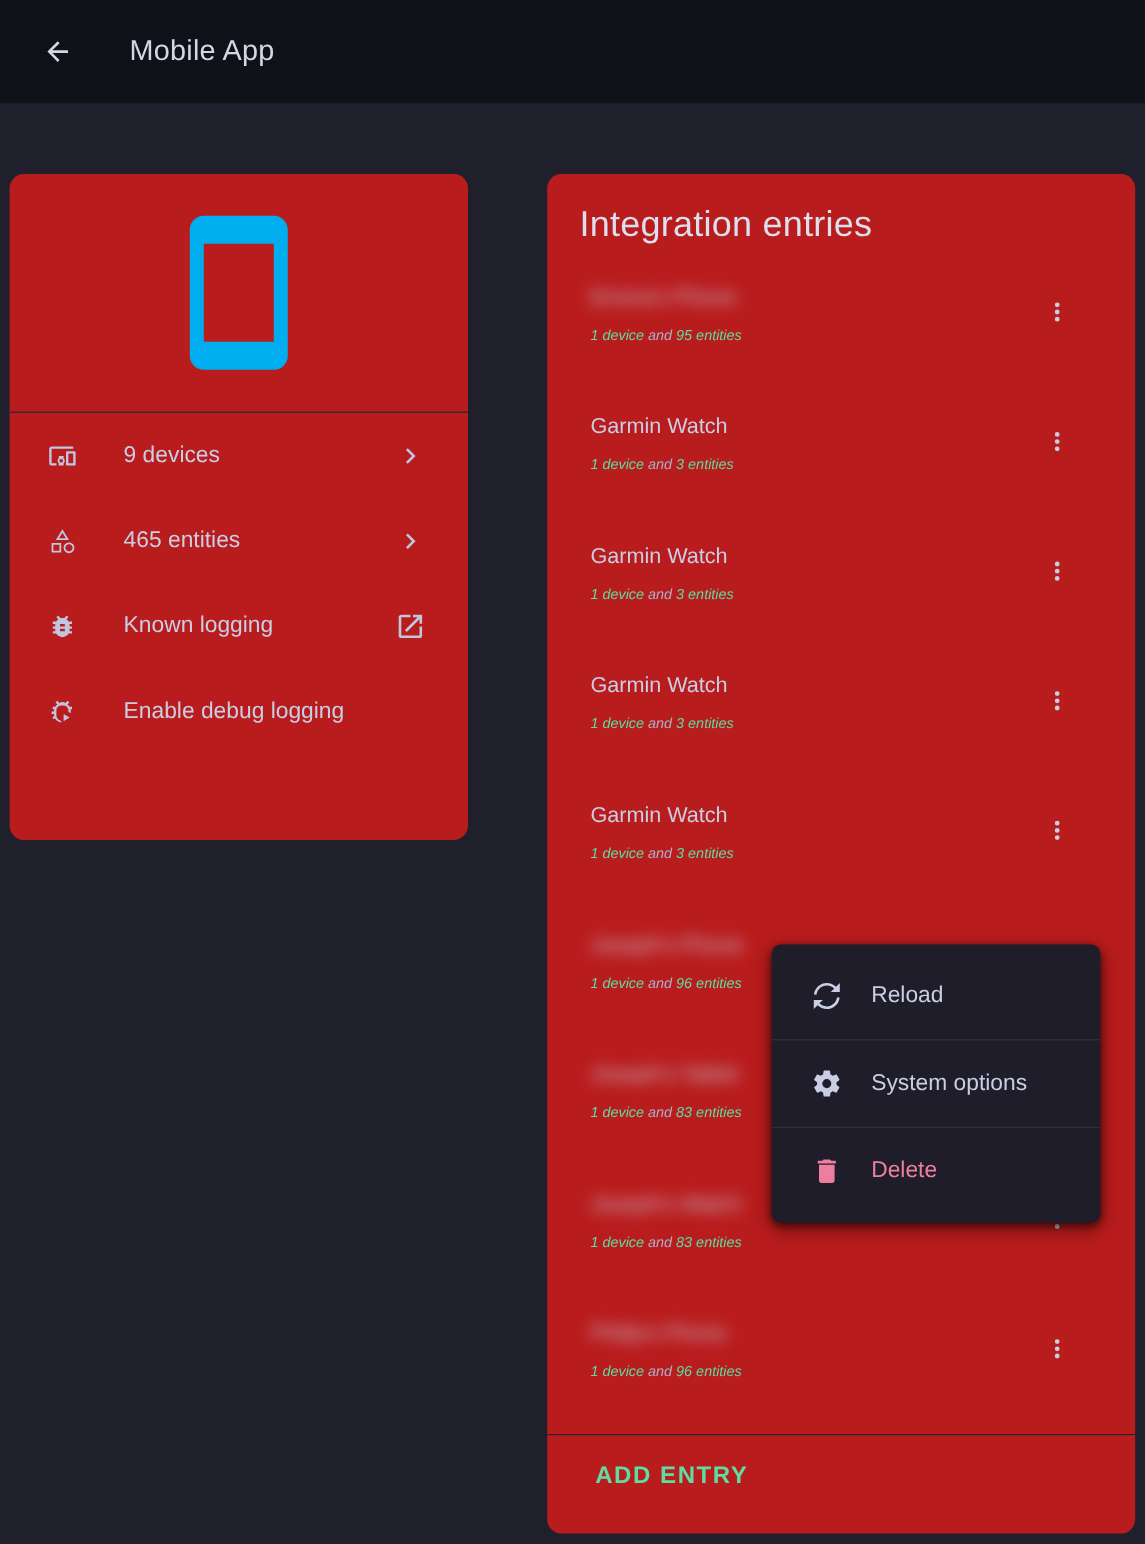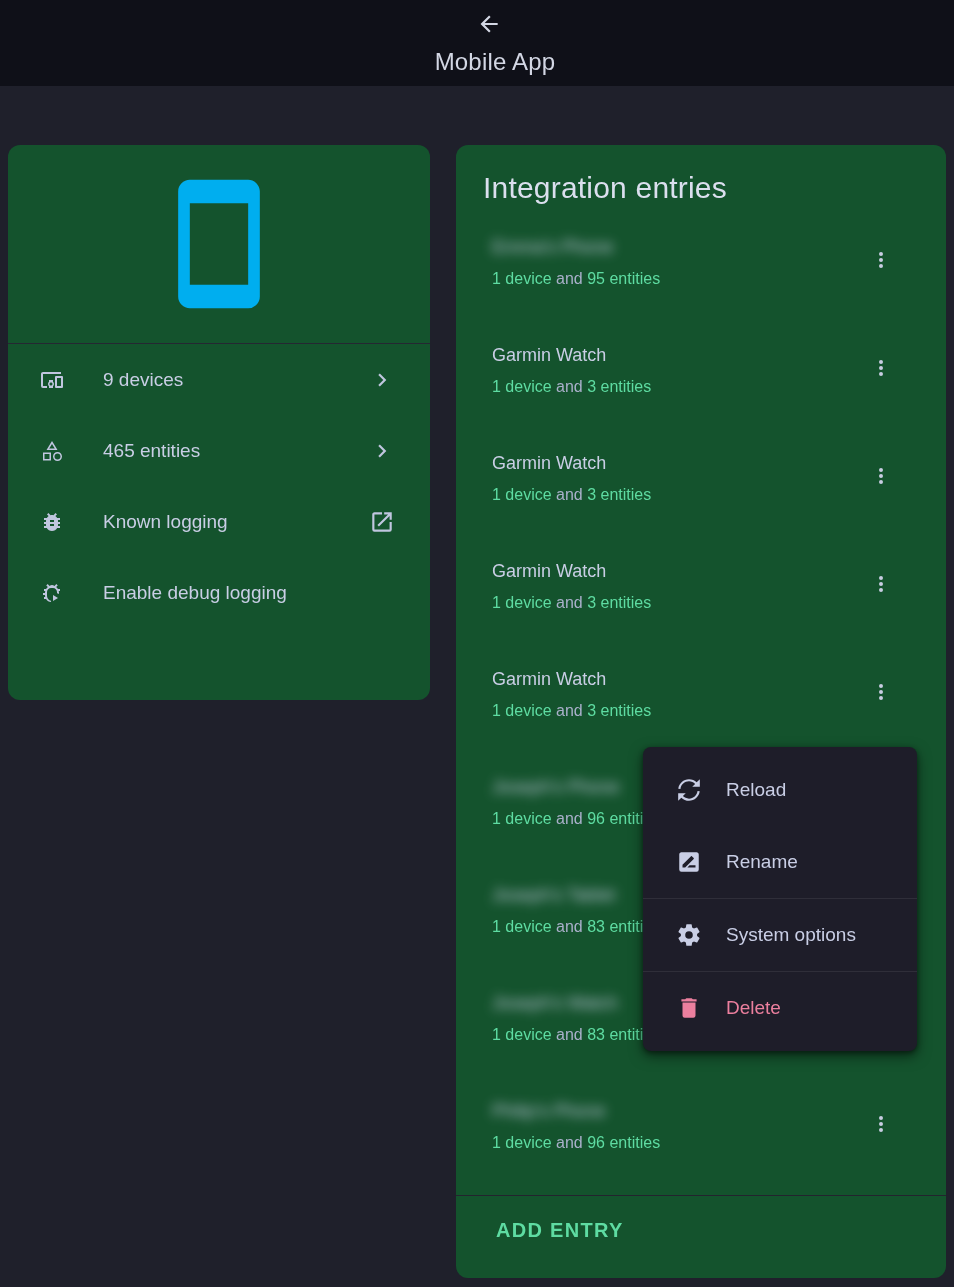--- a/index.html
+++ b/index.html
@@ -5,34 +5,34 @@
   * { margin: 0; padding: 0; box-sizing: border-box; }
   html, body {
     width: 954px; height: 1287px;
     background: #1f202b;
     font-family: "Liberation Sans", "DejaVu Sans", sans-serif;
     overflow: hidden; position: relative;
   }
   
   .topbar {
     position: absolute; left: 0; top: 0; width: 954px; height: 86px;
-    background: #0f1018; display: flex; align-items: center; flex-direction: column;
+    background: #0f1018; display: flex; align-items: center;
   }
   .back-btn {
     width: 48px; height: 48px; margin-left: 24px;
     display: flex; align-items: center; justify-content: center;
     color: #d3d7e4; background: none; border: none; cursor: pointer;
   }
   .topbar-title {
     margin-left: 36px; font-size: 24px; color: #d3d7e4; font-weight: 400;
     letter-spacing: .2px;
   }
   
-  .card { background: #14532d; border-radius: 12px; position: absolute; }
-  .left-card { left: 8px; top: 145px; width: 422px; height: 555px; }
+  .card { background: #b91c1c; border-radius: 12px; position: absolute; }
+  .left-card { left: 8px; top: 145px; width: 382px; height: 555px; }
   .right-card { left: 456px; top: 145px; width: 490px; height: 1133px; display: flex; flex-direction: column; }
   
   .icon-area { height: 198px; display: flex; align-items: center; justify-content: center; }
   .phone-icon { color: #00aeef; }
   .left-divider { height: 1px; background: #252732; }
   .link-row {
     height: 71px; display: flex; align-items: center;
     padding: 0 35px 0 32px; cursor: pointer; color: #c9cee5;
   }
   .link-row .li-icon { width: 24px; height: 24px; color: #c0c6df; flex: none; }
@@ -45,38 +45,38 @@
     padding: 26px 28px 6px 27px; letter-spacing: .2px;
   }
   .entry-list { padding-top: 10px; }
   .entry {
     height: 108px; display: flex; align-items: flex-start;
     padding: 13px 45px 0 36px;
   }
   .entry-text { flex: 1 1 auto; min-width: 0; }
   .entry-name { font-size: 18px; color: #c9cee5; line-height: 27px; }
   .entry-name.redacted { filter: blur(6px); opacity: .92; }
-  .entry-sub { margin-top: 6px; font-size: 16px; line-height: 24px; }
+  .entry-sub { margin-top: 6px; font-size: 12px; line-height: 24px; font-style: italic; }
   .entry-sub .lnk { color: #5edca2; text-decoration: none; cursor: pointer; }
   .entry-sub .conn { color: #a9b0ca; }
   .kebab {
     width: 40px; height: 40px; margin-top: 6px; flex: none;
     background: none; border: none; color: #c8cde2; cursor: pointer;
     display: flex; align-items: center; justify-content: center; border-radius: 50%;
   }
   .card-divider { height: 1px; background: #23242e; margin-top: 2px; }
   .add-entry-row { height: 69px; display: flex; align-items: center; }
   .add-entry {
     background: none; border: none; color: #5edca2; font-weight: 700;
     font-size: 20px; letter-spacing: 1.3px; padding: 10px 20px 10px 24px;
     cursor: pointer; font-family: inherit; margin-left: 16px;
   }
   
   .ctx-menu {
-    position: absolute; left: 643px; top: 747px; width: 274px;
+    position: absolute; left: 643px; top: 787px; width: 274px;
     background: #1e1d29; border-radius: 8px; padding: 7px 0;
     box-shadow: 0 5px 14px rgba(0,0,0,.5), 0 2px 5px rgba(0,0,0,.4);
     z-index: 10;
   }
   .menu-item {
     height: 72px; display: flex; align-items: center; padding: 0 16px 0 33px;
     cursor: pointer; color: #c9cee5;
   }
   .menu-item .mi-icon { width: 26px; height: 26px; flex: none; }
   .menu-item .mi-label { margin-left: 24px; font-size: 19px; }
@@ -301,28 +301,20 @@
 
 <div class="ctx-menu">
   <div class="menu-item">
     <span class="mi-icon">
       <svg width="26" height="26" viewBox="0 0 24 24" fill="currentColor">
           <path d="M12 4C14.21 4 16.21 4.9 17.65 6.35L15 9H22V2L19.07 4.93C17.26 3.12 14.76 2 12 2C6.9 2 2.73 5.81 2.1 10.75L4.12 11C4.61 7.05 7.95 4 12 4M12 20C9.79 20 7.79 19.1 6.35 17.65L9 15H2V22L4.93 19.07C6.74 20.88 9.24 22 12 22C17.1 22 21.27 18.19 21.9 13.25L19.88 13C19.39 16.95 16.05 20 12 20Z" transform="scale(1,1)"></path>
         </svg>
     </span>
     <span class="mi-label">Reload</span>
   </div>
-  <div class="menu-item">
-    <span class="mi-icon">
-      <svg width="26" height="26" viewBox="0 0 24 24" fill="currentColor">
-          <path d="M18,17H10.5L12.5,15H18M6,17V14.5L13.88,6.65C14.07,6.45 14.39,6.45 14.59,6.65L16.35,8.41C16.55,8.61 16.55,8.92 16.35,9.12L8.47,17M19,3H5C3.89,3 3,3.89 3,5V19A2,2 0 0,0 5,21H19A2,2 0 0,0 21,19V5C21,3.89 20.1,3 19,3Z"></path>
-        </svg>
-    </span>
-    <span class="mi-label">Rename</span>
-  </div>
   <div class="menu-divider"></div>
   <div class="menu-item">
     <span class="mi-icon">
       <svg width="26" height="26" viewBox="0 0 24 24" fill="currentColor">
           <path d="M12,15.5A3.5,3.5 0 0,1 8.5,12A3.5,3.5 0 0,1 12,8.5A3.5,3.5 0 0,1 15.5,12A3.5,3.5 0 0,1 12,15.5M19.43,12.97C19.47,12.65 19.5,12.33 19.5,12C19.5,11.67 19.47,11.34 19.43,11L21.54,9.37C21.73,9.22 21.78,8.95 21.66,8.73L19.66,5.27C19.54,5.05 19.27,4.96 19.05,5.05L16.56,6.05C16.04,5.66 15.5,5.32 14.87,5.07L14.5,2.42C14.46,2.18 14.25,2 14,2H10C9.75,2 9.54,2.18 9.5,2.42L9.13,5.07C8.5,5.32 7.96,5.66 7.44,6.05L4.95,5.05C4.73,4.96 4.46,5.05 4.34,5.27L2.34,8.73C2.21,8.95 2.27,9.22 2.46,9.37L4.57,11C4.53,11.34 4.5,11.67 4.5,12C4.5,12.33 4.53,12.65 4.57,12.97L2.46,14.63C2.27,14.78 2.21,15.05 2.34,15.27L4.34,18.73C4.46,18.95 4.73,19.03 4.95,18.95L7.44,17.94C7.96,18.34 8.5,18.68 9.13,18.93L9.5,21.58C9.54,21.82 9.75,22 10,22H14C14.25,22 14.46,21.82 14.5,21.58L14.87,18.93C15.5,18.67 16.04,18.34 16.56,17.94L19.05,18.95C19.27,19.03 19.54,18.95 19.66,18.73L21.66,15.27C21.78,15.05 21.73,14.78 21.54,14.63L19.43,12.97Z"></path>
         </svg>
     </span>
     <span class="mi-label">System options</span>
   </div>
   <div class="menu-divider"></div>

